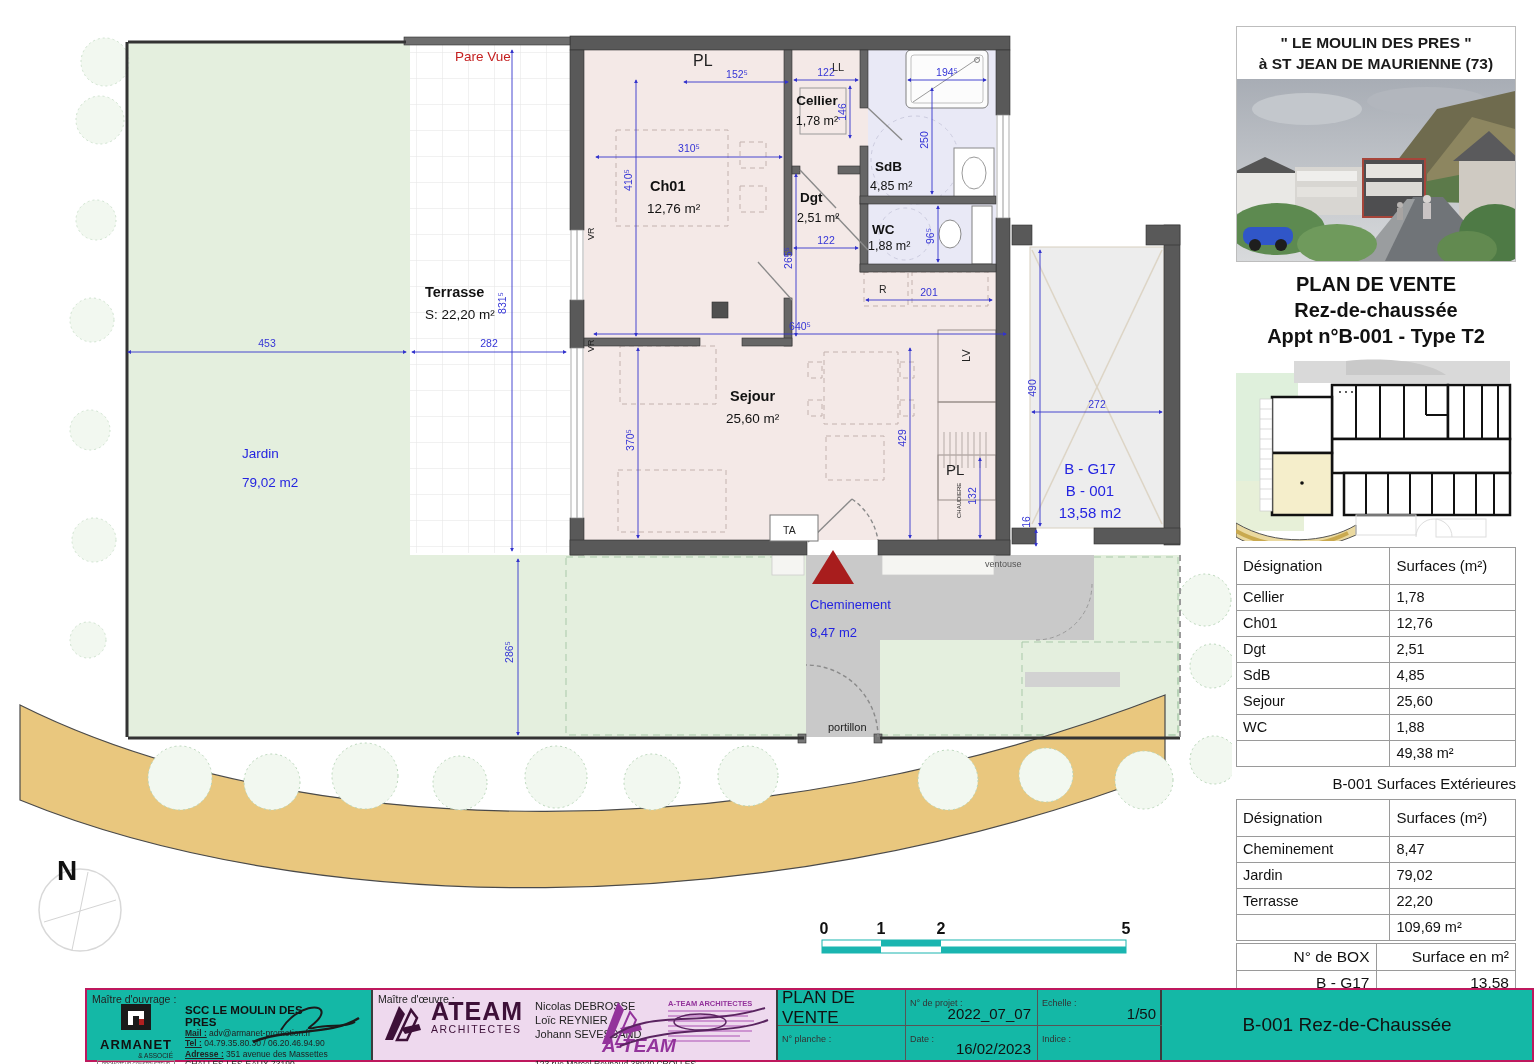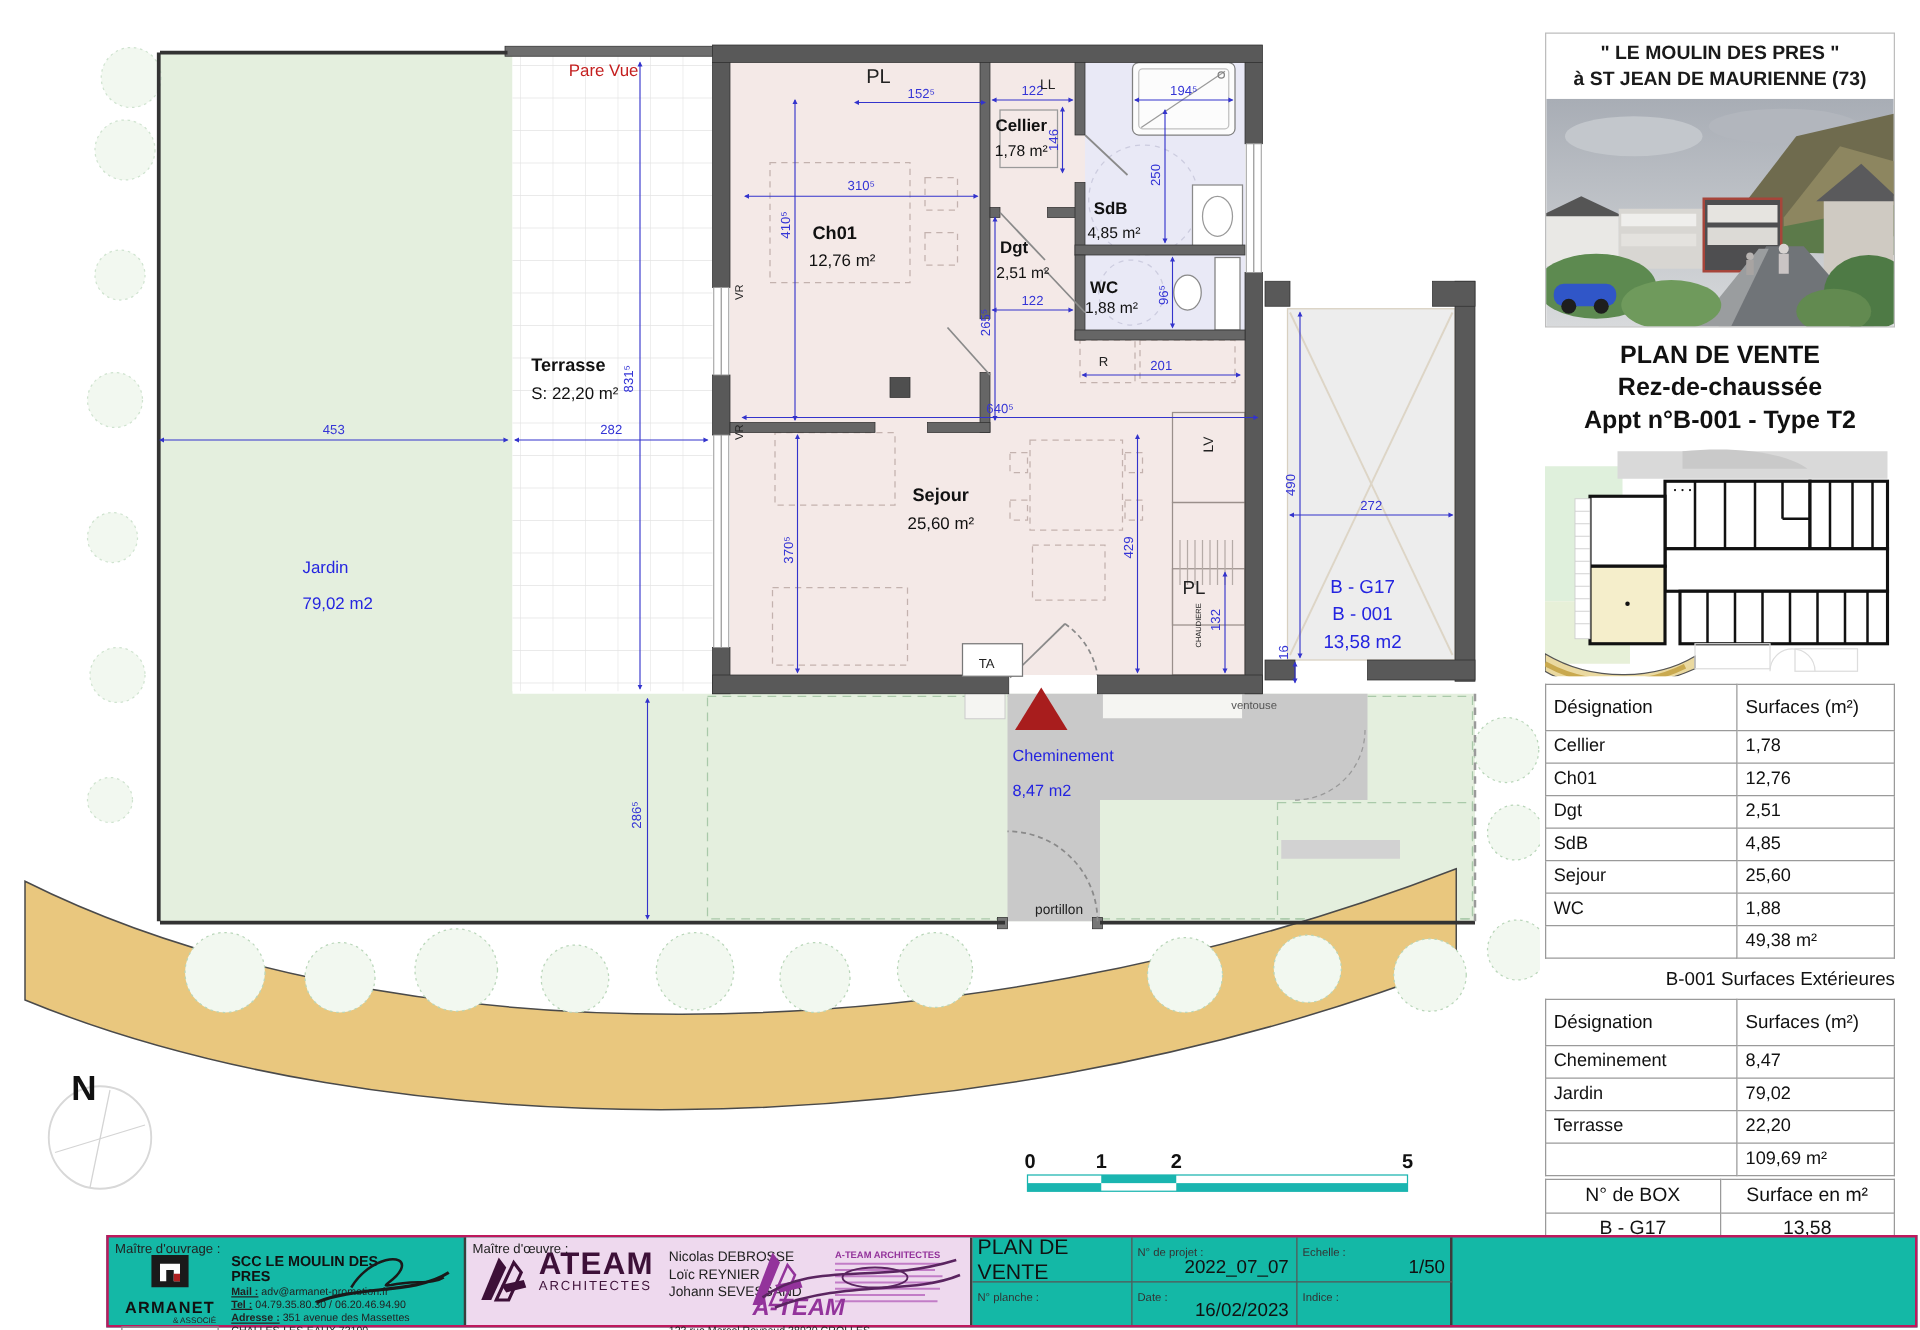--- a/index.html
+++ b/index.html
@@ -10,21 +10,21 @@
   .panel{position:absolute;left:1236px;top:26px;width:280px;}
   .pane{border:1px solid #bdbdbd;}
   .ttl{padding:6px 2px 4px;text-align:center;font-weight:bold;font-size:15.5px;line-height:1.35;color:#1a1a1a;}
   .subt{text-align:center;font-weight:bold;font-size:20px;line-height:1.3;color:#111;padding:9px 0 6px;}
   table.t{width:100%;border-collapse:collapse;font-size:14.5px;color:#111;table-layout:fixed;}
   table.t td,table.t th{border:1px solid #9a9a9a;padding:2px 6px;height:21px;text-align:left;font-weight:normal;overflow:hidden;white-space:nowrap;}
   table.t th{height:32px;vertical-align:middle;font-size:15px;}
   table.t{border:1.5px solid #555;}
   .exttl{font-size:15px;text-align:right;padding:8px 0 7px;color:#111;}
   .bold{font-weight:bold;}
-  table.tb3 td,table.tb3 th{text-align:center;font-size:15.5px;}
+  table.tb3 td,table.tb3 th{text-align:right;font-size:15.5px;}
   
   .tblock{position:absolute;top:988px;left:85px;width:1445px;height:70px;border:2px solid #be185d;display:flex;background:#14b8a6;}
   .sec{position:relative;box-sizing:border-box;height:100%;}
   .sec-owner{width:286px;border-right:2px solid #3c3c3c;}
   .sec-arch{width:405px;border-right:2px solid #3c3c3c;background:#eed9ee;}
   .sec-info{width:384px;border-right:2px solid #3c3c3c;display:grid;grid-template-columns:128px 132px 124px;grid-template-rows:36px 34px;}
   .sec-sheet{flex:1;display:flex;align-items:center;justify-content:center;}
   .seclab{position:absolute;top:3px;left:5px;font-size:10.5px;color:#222;}
   .ic{box-sizing:border-box;border-right:1px solid #555;border-bottom:1px solid #555;position:relative;padding:2px 4px;}
   .ic:nth-child(3n){border-right:none;}
@@ -639,15 +639,18 @@
     </div>
     <div class="ic r2">
       <span class="iclab">Date :</span>
       <span class="icval">16/02/2023</span>
     </div>
     <div class="ic r2">
       <span class="iclab">Indice :</span>
     </div>
   </div>
 
+  <div class="sec sec-sheet">
+    <span class="sheetname">B-001 Rez-de-Chaussée</span>
+  </div>
 </div>
 
 </div>
 
 </body></html>

